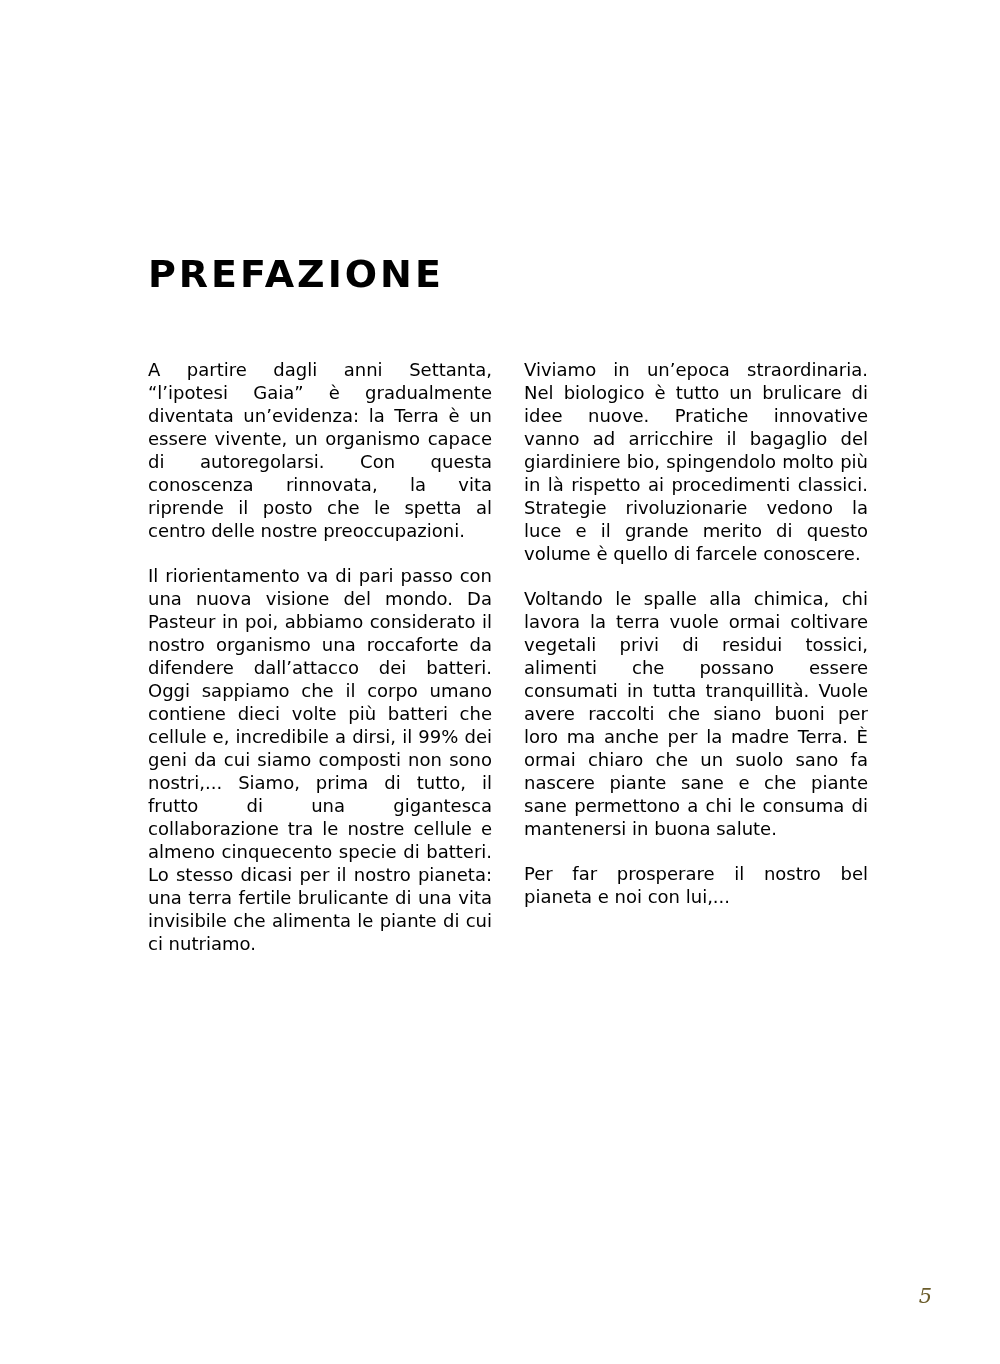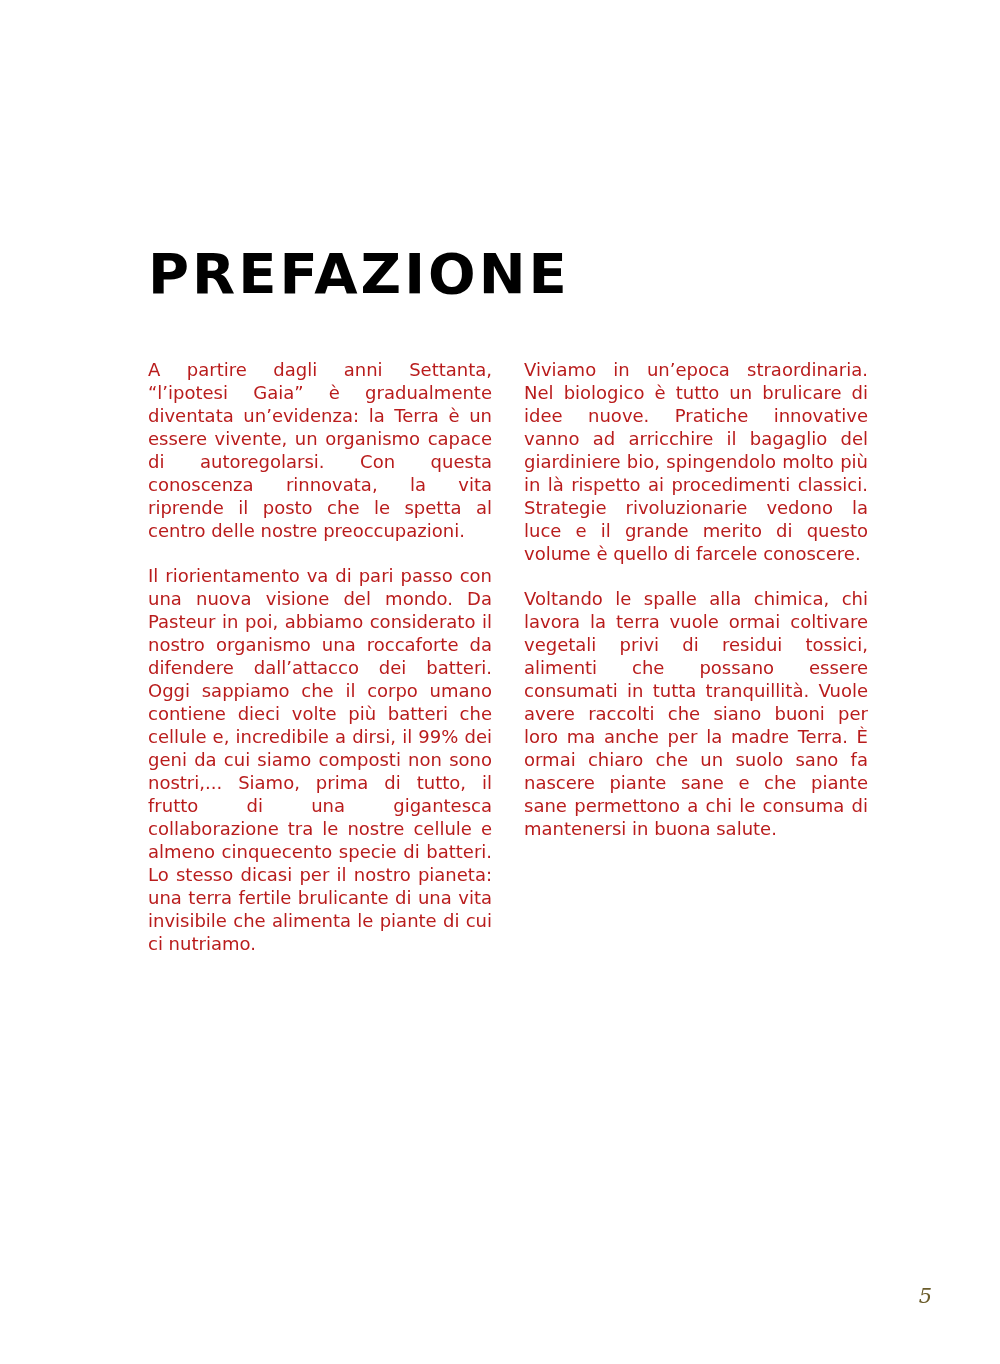--- a/index.html
+++ b/index.html
@@ -14,21 +14,21 @@
     background: #ffffff;
     font-family: "DejaVu Sans", sans-serif;
     color: #1c1c1c;
     overflow: hidden;
   }
   .title {
     position: absolute;
     left: 148px;
     top: 246px;
     margin: 0;
-    font-size: 56px;
+    font-size: 38px;
     line-height: 56px;
     font-weight: 800;
     letter-spacing: 3px;
     color: #000000;
     font-family: "DejaVu Sans", sans-serif;
   }
   .columns {
     position: absolute;
     left: 148px;
     top: 358px;
@@ -37,21 +37,21 @@
     gap: 32px;
   }
   .col {
     width: 344px;
   }
   .col p {
     margin: 0 0 22px 0;
     font-size: 18px;
     line-height: 23px;
     text-align: justify;
-    color: #b91c1c;
+    color: #000000;
   }
   .signature {
     text-align: right !important;
     padding-top: 2px;
   }
   .page-number {
     position: absolute;
     right: 68px;
     bottom: 56px;
     font-family: "DejaVu Serif", serif;
@@ -70,19 +70,20 @@
   <div class="columns">
 
     <div class="col">
       <p>A partire dagli anni Settanta, “l’ipotesi Gaia” è gradualmente diventata un’evidenza: la Terra è un essere vivente, un organismo capace di autoregolarsi. Con questa conoscenza rinnovata, la vita riprende il posto che le spetta al centro delle nostre preoccupazioni.</p>
       <p>Il riorientamento va di pari passo con una nuova visione del mondo. Da Pasteur in poi, abbiamo considerato il nostro organismo una roccaforte da difendere dall’attacco dei batteri. Oggi sappiamo che il corpo umano contiene dieci volte più batteri che cellule e, incredibile a dirsi, il 99% dei geni da cui siamo composti non sono nostri,... Siamo, prima di tutto, il frutto di una gigantesca collaborazione tra le nostre cellule e almeno cinquecento specie di batteri. Lo stesso dicasi per il nostro pianeta: una terra fertile brulicante di una vita invisibile che alimenta le piante di cui ci nutriamo.</p>
     </div>
 
     <div class="col">
       <p>Viviamo in un’epoca straordinaria. Nel biologico è tutto un brulicare di idee nuove. Pratiche innovative vanno ad arricchire il bagaglio del giardiniere bio, spingendolo molto più in là rispetto ai procedimenti classici. Strategie rivoluzionarie vedono la luce e il grande merito di questo volume è quello di farcele conoscere.</p>
       <p>Voltando le spalle alla chimica, chi lavora la terra vuole ormai coltivare vegetali privi di residui tossici, alimenti che possano essere consumati in tutta tranquillità. Vuole avere raccolti che siano buoni per loro ma anche per la madre Terra. È ormai chiaro che un suolo sano fa nascere piante sane e che piante sane permettono a chi le consuma di mantenersi in buona salute.</p>
+      <p>Per far prosperare il nostro bel pianeta e noi con lui,...</p>
     </div>
 
   </div>
 
   <div class="page-number">5</div>
 
 </div>
 
 </body></html>

